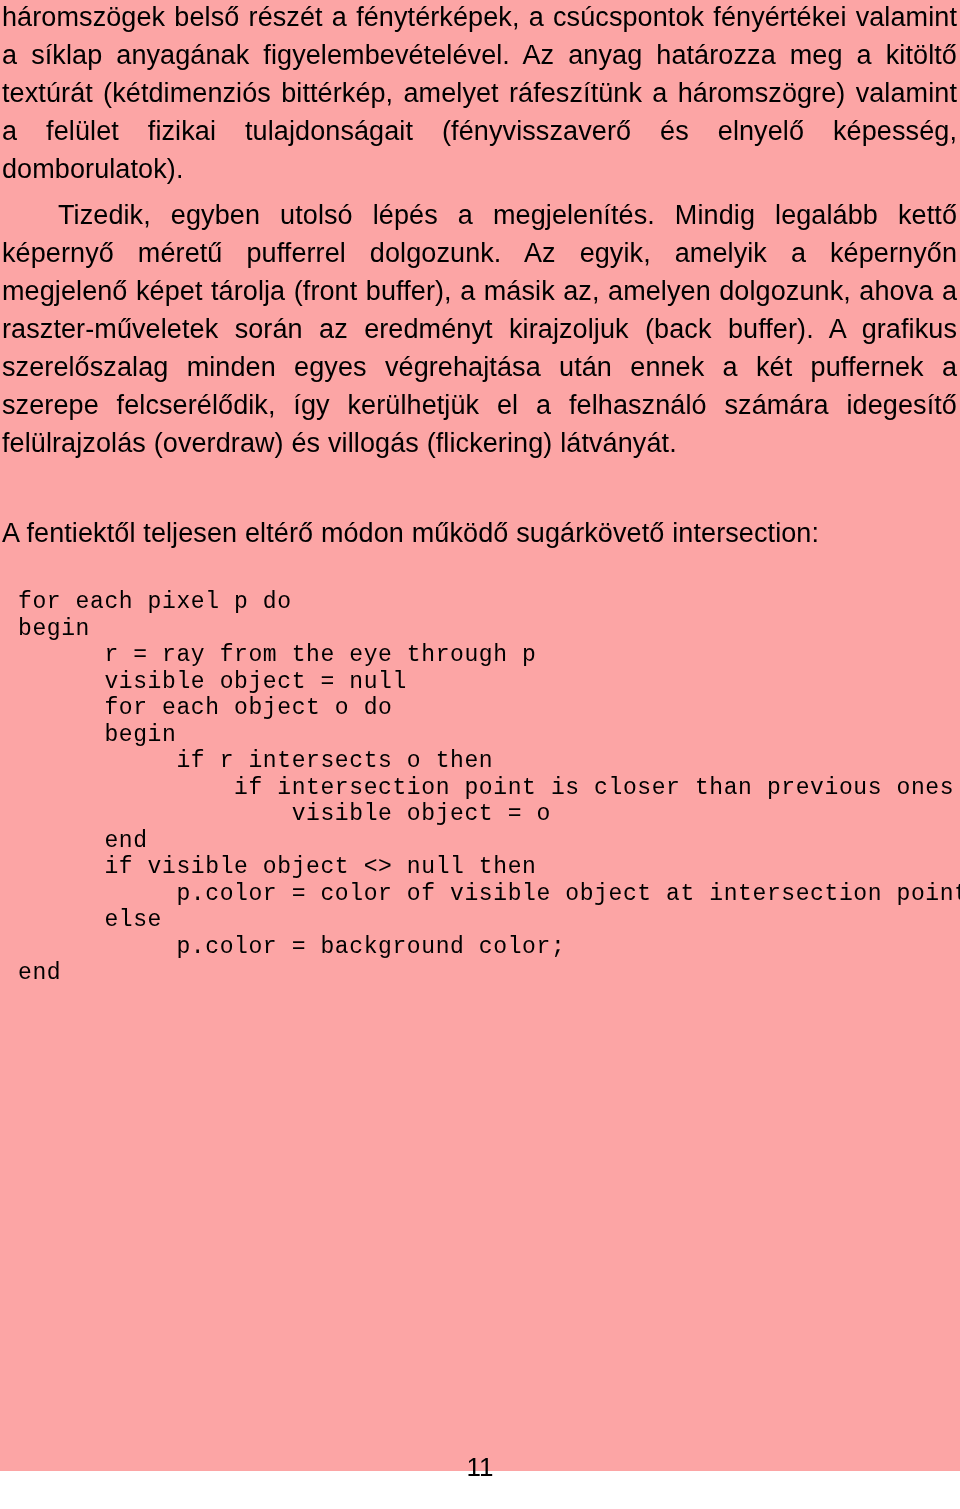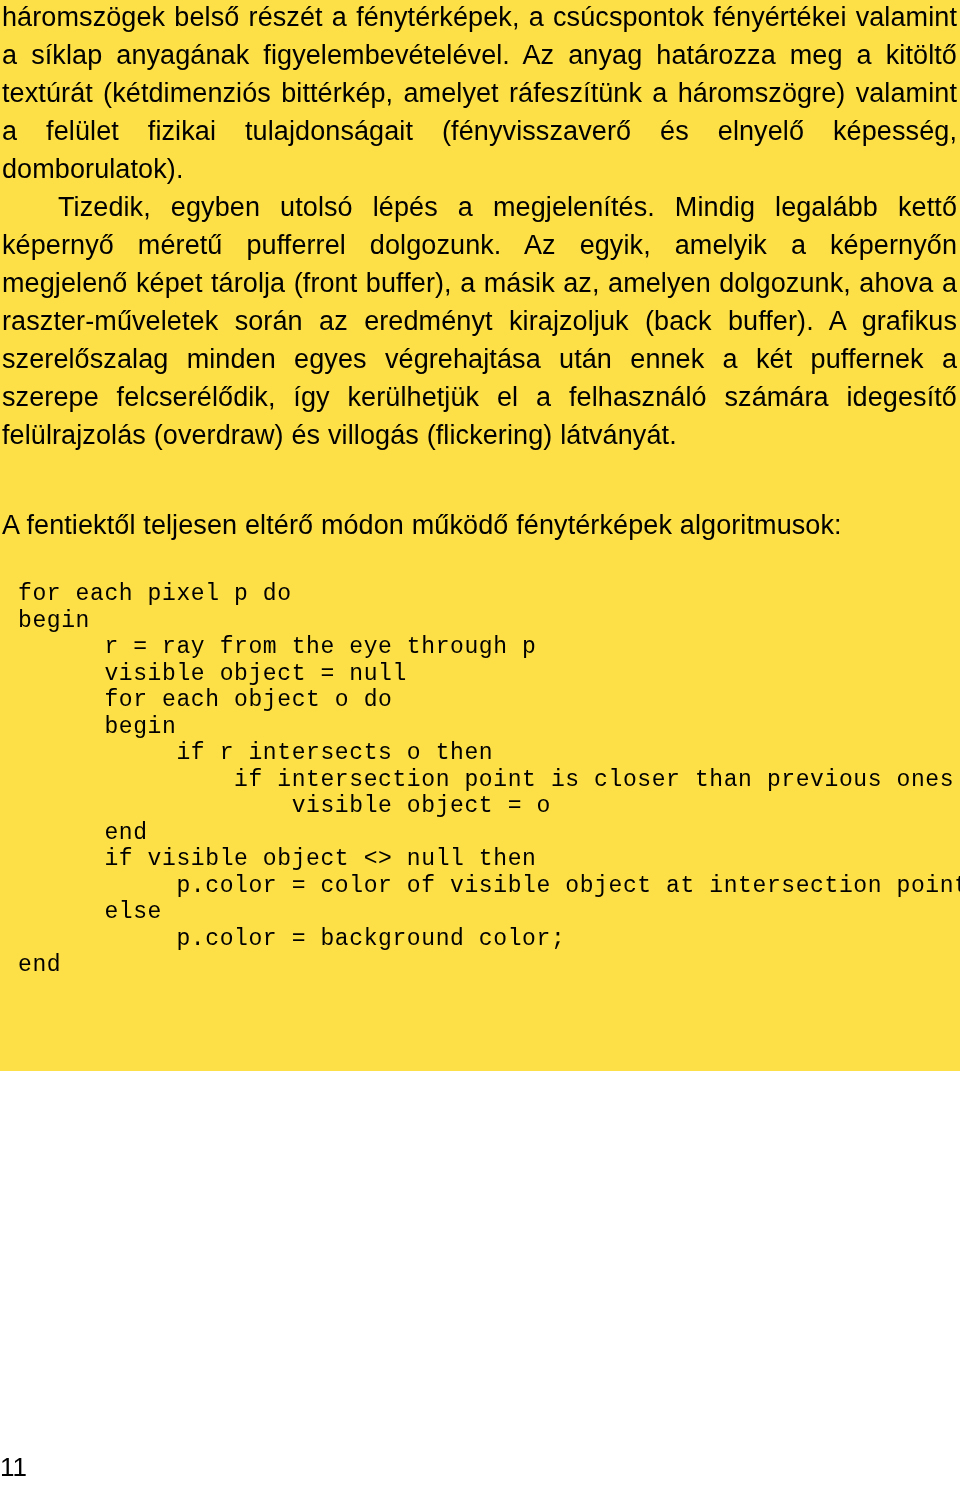--- a/index.html
+++ b/index.html
@@ -14,22 +14,22 @@
     font-family: "Liberation Sans", sans-serif;
     color: #000000;
     overflow: hidden;
   }
 
   .page {
     position: absolute;
     left: 0;
     top: 0;
     width: 960px;
-    height: 1071px;
-    background: #fde047;
+    height: 1471px;
+    background: #fca5a5;
   }
 
   .content {
     position: absolute;
     left: 2px;
     top: 0px;
     width: 955px;
   }
 
   .para {
@@ -41,21 +41,21 @@
     letter-spacing: 0.1px;
     word-spacing: 0.2px;
   }
 
   .para-1 {
     margin-top: -2px;
   }
 
   .para-2 {
     text-indent: 56px;
-    margin-top: 0px;
+    margin-top: 8px;
   }
 
   .para-3 {
     margin-top: 52px;
     text-align: left;
   }
 
   .code-block {
     margin: 8px;
     padding: 0;
@@ -74,37 +74,38 @@
     display: block;
     white-space: pre;
     height: 26.5px;
   }
 
   .page-number {
     position: absolute;
     left: 0;
     top: 1452px;
     width: 960px;
+    text-align: center;
     font-size: 26px;
     line-height: 30px;
     font-family: "Liberation Sans", sans-serif;
   }
 </style>
 </head>
 <body>
 
 <div class="page">
 
   <div class="content">
 
     <p class="para para-1">háromszögek belső részét a fénytérképek, a csúcspontok fényértékei valamint a síklap anyagának figyelembevételével. Az anyag határozza meg a kitöltő textúrát (kétdimenziós bittérkép, amelyet ráfeszítünk a háromszögre) valamint a felület fizikai tulajdonságait (fényvisszaverő és elnyelő képesség, domborulatok).</p>
 
     <p class="para para-2">Tizedik, egyben utolsó lépés a megjelenítés. Mindig legalább kettő képernyő méretű pufferrel dolgozunk. Az egyik, amelyik a képernyőn megjelenő képet tárolja (front buffer), a másik az, amelyen dolgozunk, ahova a raszter-műveletek során az eredményt kirajzoljuk (back buffer). A grafikus szerelőszalag minden egyes végrehajtása után ennek a két puffernek a szerepe felcserélődik, így kerülhetjük el a felhasználó számára idegesítő felülrajzolás (overdraw) és villogás (flickering) látványát.</p>
 
-    <p class="para para-3">A fentiektől teljesen eltérő módon működő fénytérképek algoritmusok:</p>
+    <p class="para para-3">A fentiektől teljesen eltérő módon működő sugárkövető intersection:</p>
 
     <pre class="code-block"><span class="code-line">for each pixel p do</span><span class="code-line">begin</span><span class="code-line">      r = ray from the eye through p</span><span class="code-line">      visible object = null</span><span class="code-line">      for each object o do</span><span class="code-line">      begin</span><span class="code-line">           if r intersects o then</span><span class="code-line">               if intersection point is closer than previous ones then</span><span class="code-line">                   visible object = o</span><span class="code-line">      end</span><span class="code-line">      if visible object &lt;&gt; null then</span><span class="code-line">           p.color = color of visible object at intersection point</span><span class="code-line">      else</span><span class="code-line">           p.color = background color;</span><span class="code-line">end</span></pre>
 
   </div>
 
   <div class="page-number">11</div>
 
 </div>
 
 </body></html>

